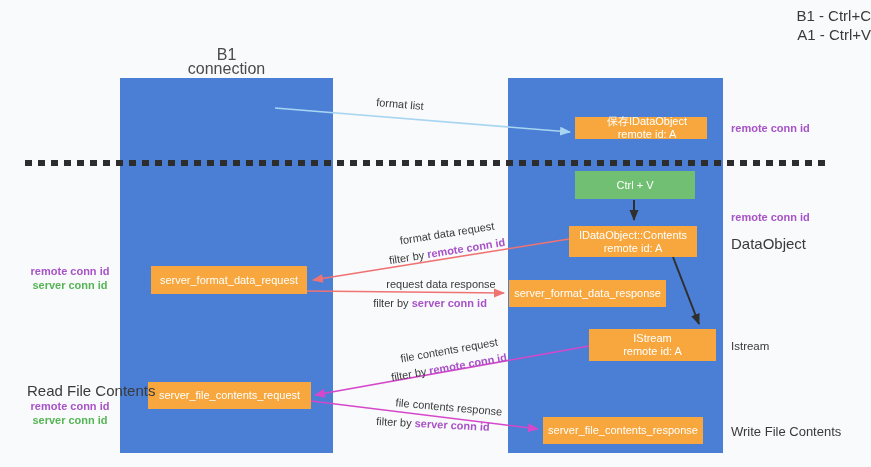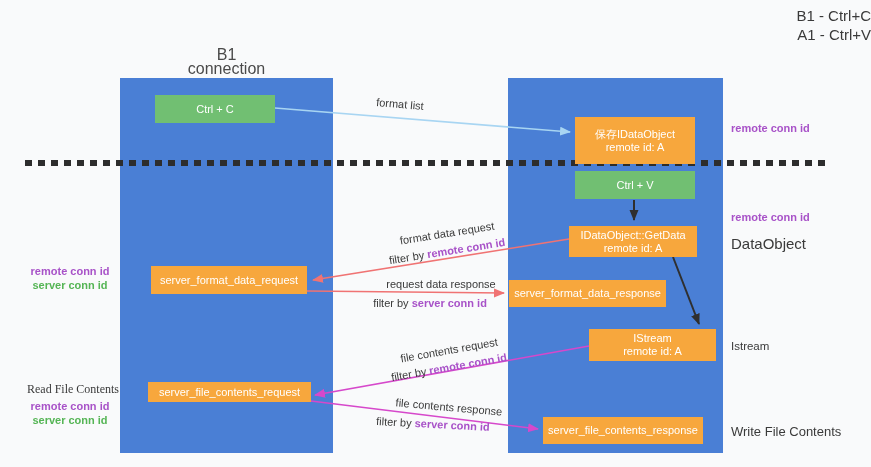--- a/index.html
+++ b/index.html
@@ -72,52 +72,49 @@
 
     <line x1="307" y1="291" x2="504" y2="293" stroke-width="1.6" marker-end="url(#ah-red)" style="stroke:var(--arrow-red)"></line>
 
     <line x1="673" y1="257" x2="699" y2="324" stroke-width="2" marker-end="url(#ah-dark)" style="stroke:var(--arrow-dark)"></line>
 
     <line x1="589" y1="346" x2="315" y2="395" stroke-width="1.6" marker-end="url(#ah-magenta)" style="stroke:var(--arrow-magenta)"></line>
 
     <line x1="311" y1="401" x2="538" y2="429" stroke-width="1.6" marker-end="url(#ah-magenta)" style="stroke:var(--arrow-magenta)"></line>
   </svg>
 
-  <div class="box green" style="left:155px;top:95px;width:120px;height:28px;">
-    <div>Ctrl + C</div>
-  </div>
 
-  <div class="box orange" style="left:575px;top:117px;width:120px;height:47px;">
+  <div class="box orange" style="left:575px;top:117px;width:120px;height:22px;padding-left:12px;">
     <div>保存IDataObject</div>
     <div>remote id: A</div>
   </div>
 
   <div class="box green" style="left:575px;top:171px;width:120px;height:28px;">
     <div>Ctrl + V</div>
   </div>
 
   <div class="box orange" style="left:569px;top:226px;width:128px;height:31px;">
-    <div>IDataObject::GetData</div>
+    <div>IDataObject::Contents</div>
     <div>remote id: A</div>
   </div>
 
   <div class="box orange" style="left:509px;top:280px;width:157px;height:27px;">
     <div>server_format_data_response</div>
   </div>
 
   <div class="box orange" style="left:151px;top:266px;width:156px;height:28px;">
     <div>server_format_data_request</div>
   </div>
 
   <div class="box orange" style="left:589px;top:329px;width:127px;height:32px;">
     <div>IStream</div>
     <div>remote id: A</div>
   </div>
 
-  <div class="box orange" style="left:148px;top:382px;width:163px;height:20px;">
+  <div class="box orange" style="left:148px;top:382px;width:163px;height:27px;">
     <div>server_file_contents_request</div>
   </div>
 
   <div class="box orange" style="left:543px;top:417px;width:160px;height:27px;">
     <div>server_file_contents_response</div>
   </div>
 
   <div class="lbl center" style="left:400px;top:104px;transform:translate(-50%,-50%) rotate(5deg);">format list</div>
 
   <div class="lbl center" style="left:447px;top:233px;transform:translate(-50%,-50%) rotate(-9deg);">format data request</div>
@@ -143,19 +140,19 @@
   <div class="lbl purple" style="left:731px;top:122px;">remote conn id</div>
   <div class="lbl purple" style="left:731px;top:211px;">remote conn id</div>
   <div class="lbl" style="left:731px;top:235px;font-size:15px;">DataObject</div>
   <div class="lbl" style="left:731px;top:340px;font-size:11.5px;">Istream</div>
   <div class="lbl" style="left:731px;top:424px;font-size:13px;">Write File Contents</div>
 
   <div class="sideblock" style="left:20px;top:264px;width:100px;">
     <div class="purple">remote conn id</div>
     <div class="greent">server conn id</div>
   </div>
-  <div class="lbl" style="left:27px;top:382px;font-size:12px;font-family:Liberation Serif, serif;">Read File Contents</div>
+  <div class="lbl" style="left:27px;top:382px;font-size:15px;">Read File Contents</div>
   <div class="sideblock" style="left:20px;top:399px;width:100px;">
     <div class="purple">remote conn id</div>
     <div class="greent">server conn id</div>
   </div>
 
 </div>
 
 </body></html>

